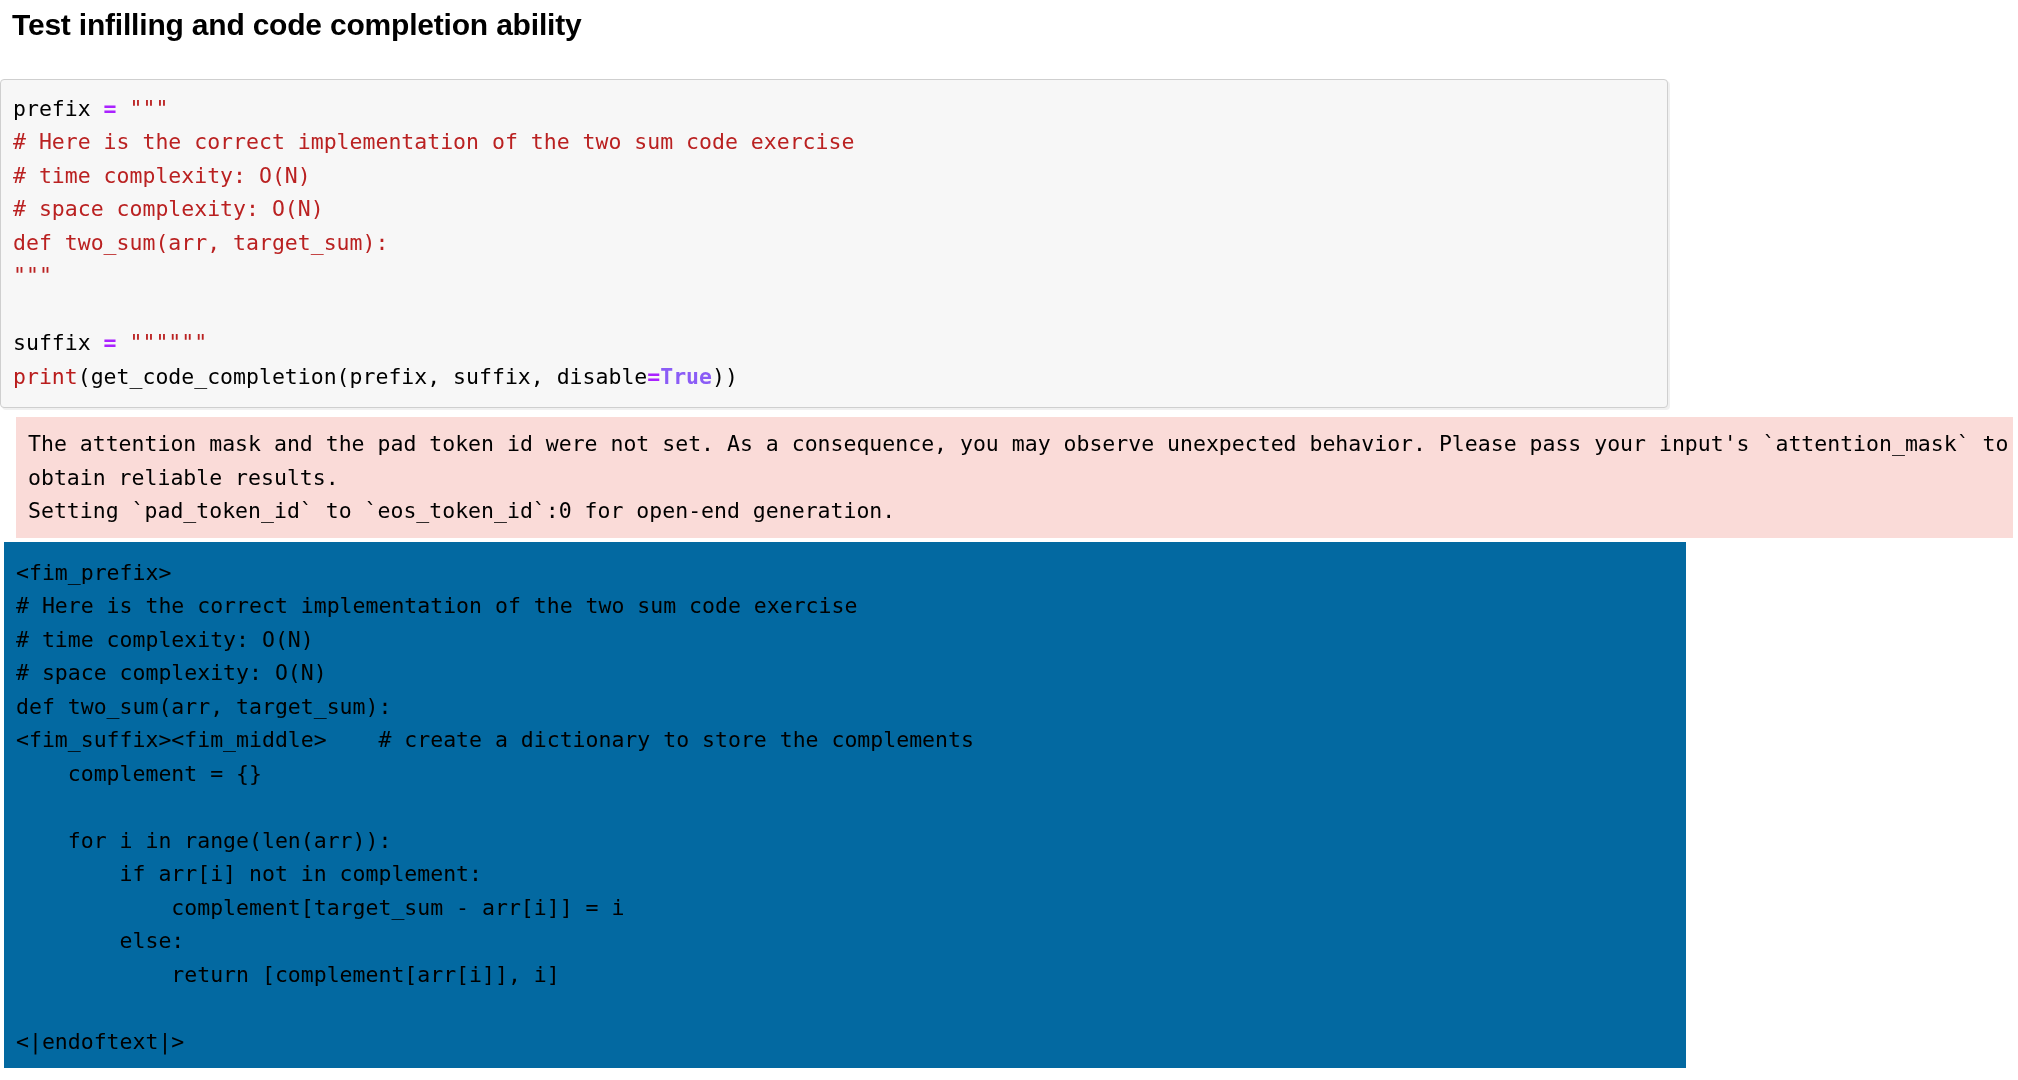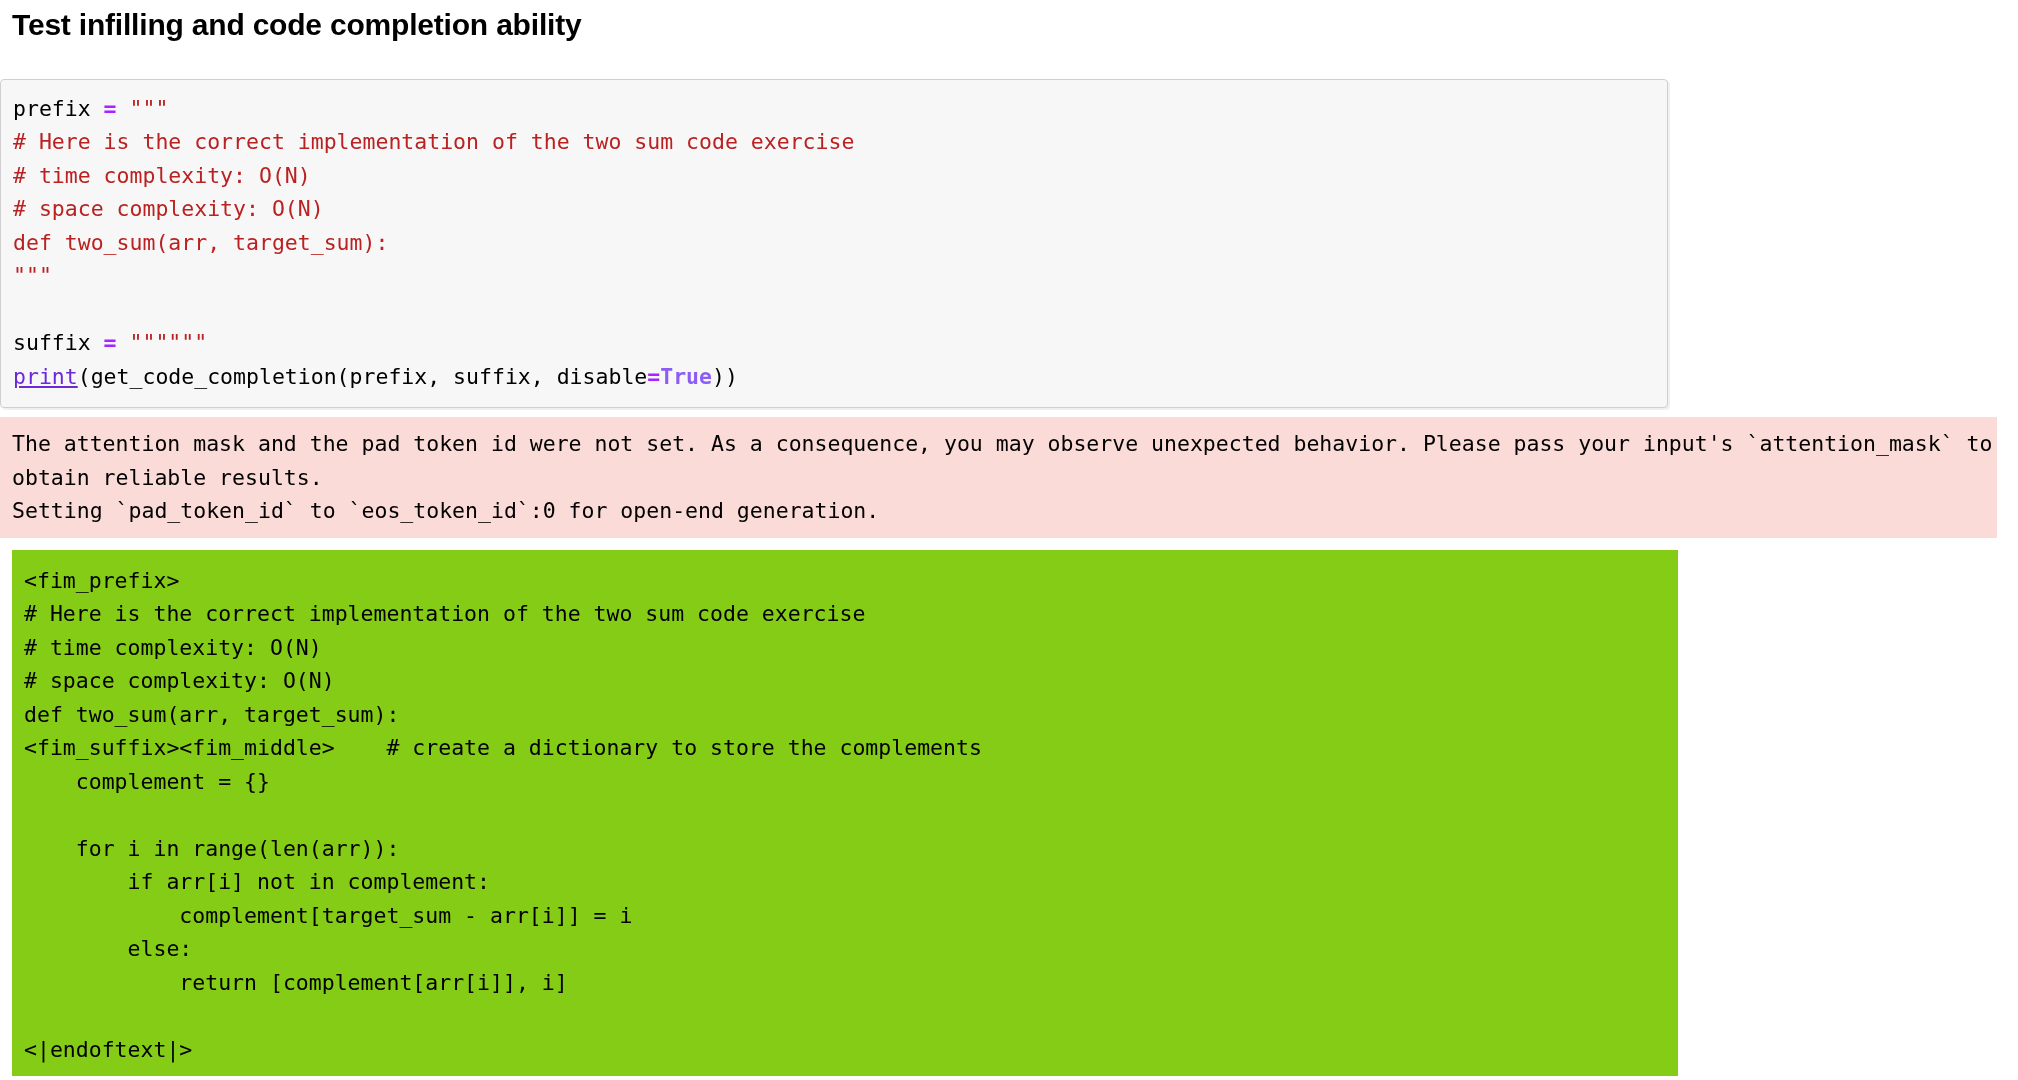--- a/index.html
+++ b/index.html
@@ -58,48 +58,48 @@
     line-height: 33.5px;
     white-space: pre-wrap;
     word-break: break-word;
     tab-size: 4;
   }
   pre.code { color: #000000; }
 
   
   .tok-op      { color: #aa22ff; font-weight: bold; }
   .tok-str     { color: #ba2121; }
-  .tok-fn      { color: #6d28d9; text-decoration: underline; }
+  .tok-fn      { color: #b91c1c; }
   .tok-kw-true { color: #8b5cf6; font-weight: bold; }
 
   
   .stream-stderr {
     background: #fadbd8;
     color: #000000;
     padding: 10px 0 10px 12px;
-    margin: 9px 0 0 0;
+    margin: 9px 0 0 16px;
     box-sizing: border-box;
     width: 1997px;
   }
   pre.warn {
     margin: 0;
     padding: 0;
     font-family: "DejaVu Sans Mono", "Liberation Mono", monospace;
     font-size: 21.5px;
     line-height: 33.5px;
     white-space: pre-wrap;
     word-break: break-all;
     color: #000000;
   }
 
   
   .stream-stdout {
-    background: #84cc16;
+    background: #0369a1;
     padding: 14px 12px 10px 12px;
-    margin: 12px;
+    margin: 4px;
     box-sizing: border-box;
   }
   pre.out { color: #000000; }
 </style>
 </head>
 <body>
 
 <div class="notebook">
 
   <h1 class="page-title">Test infilling and code completion ability</h1>

